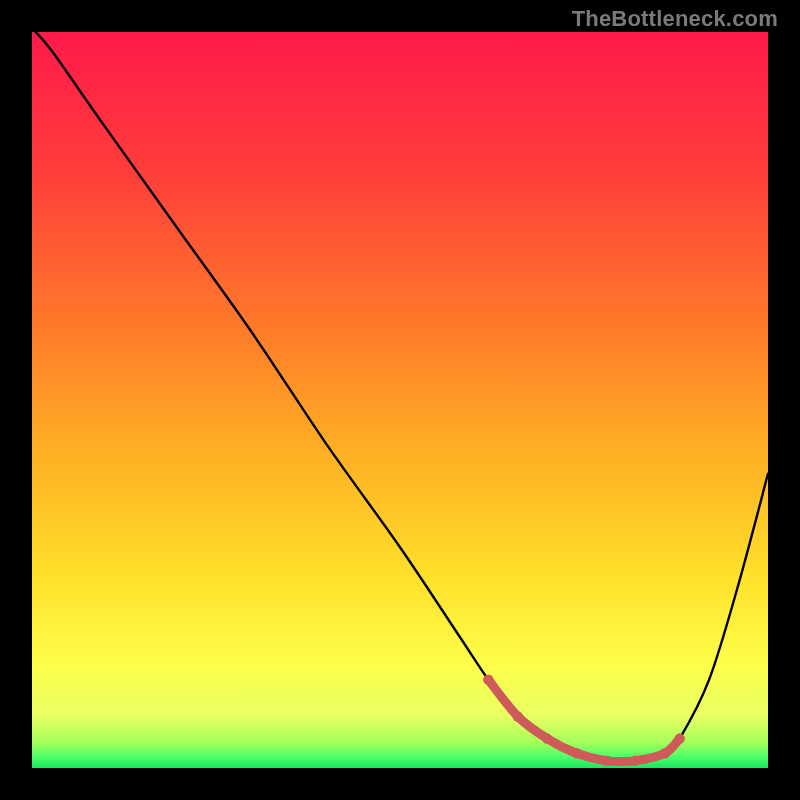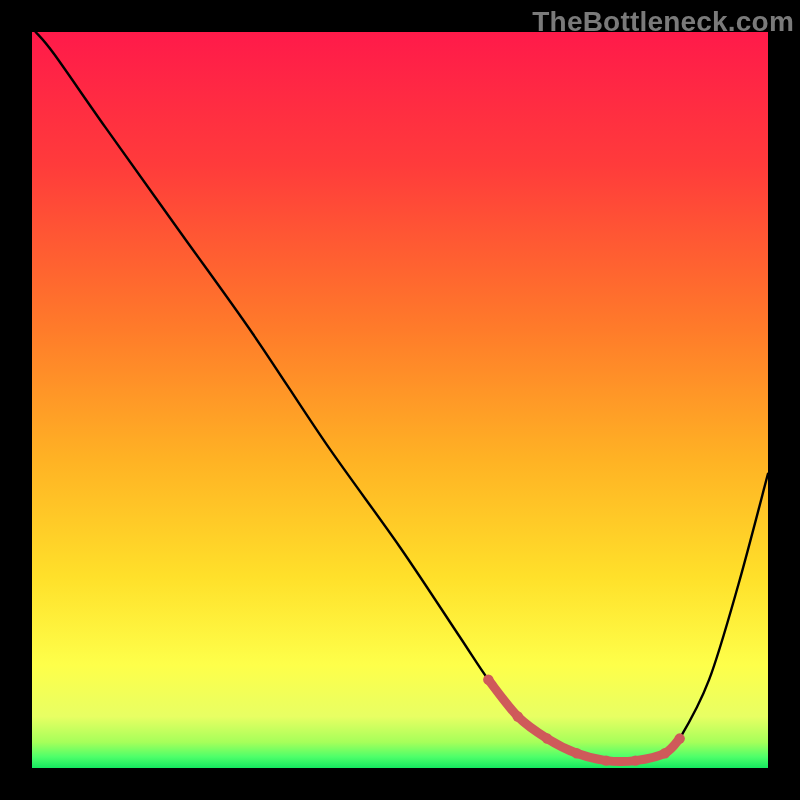--- a/index.html
+++ b/index.html
@@ -33,23 +33,23 @@
   .curve-svg {
     position: absolute;
     left: 0;
     top: 0;
     width: 100%;
     height: 100%;
   }
   .watermark {
     position: absolute;
     top: 6px;
-    right: 6px;
+    right: 22px;
     font-family: Arial, Helvetica, sans-serif;
-    font-size: 28px;
+    font-size: 22px;
     font-weight: bold;
     color: #7a7a7a;
     letter-spacing: 0.2px;
     user-select: none;
   }
 </style>
 </head>
 <body>
 
 <div class="chart-container">

